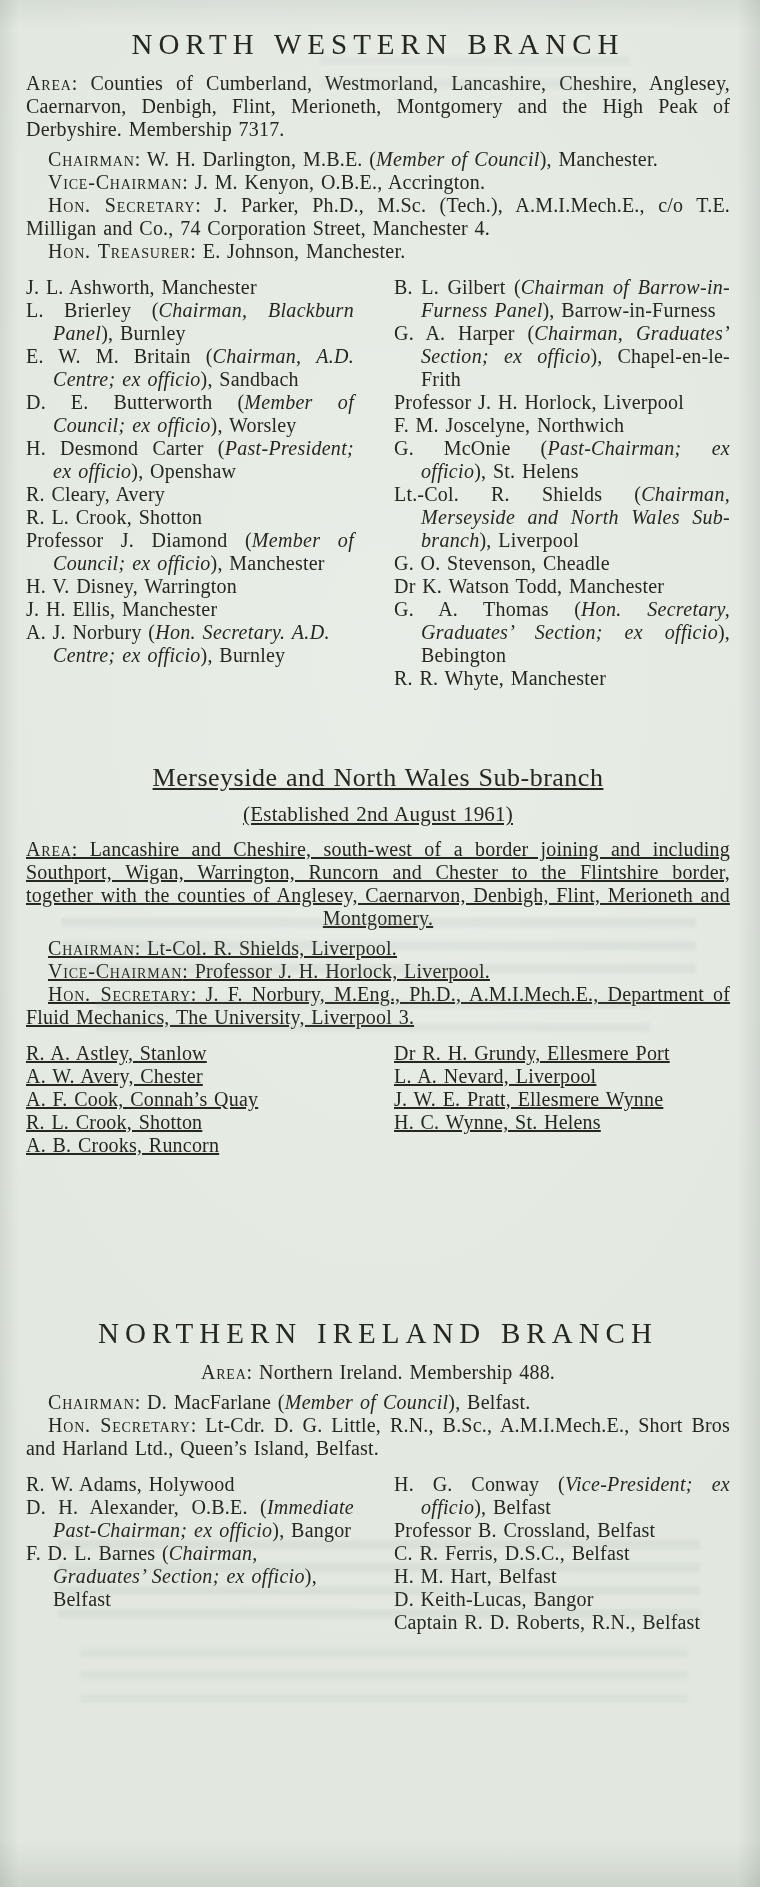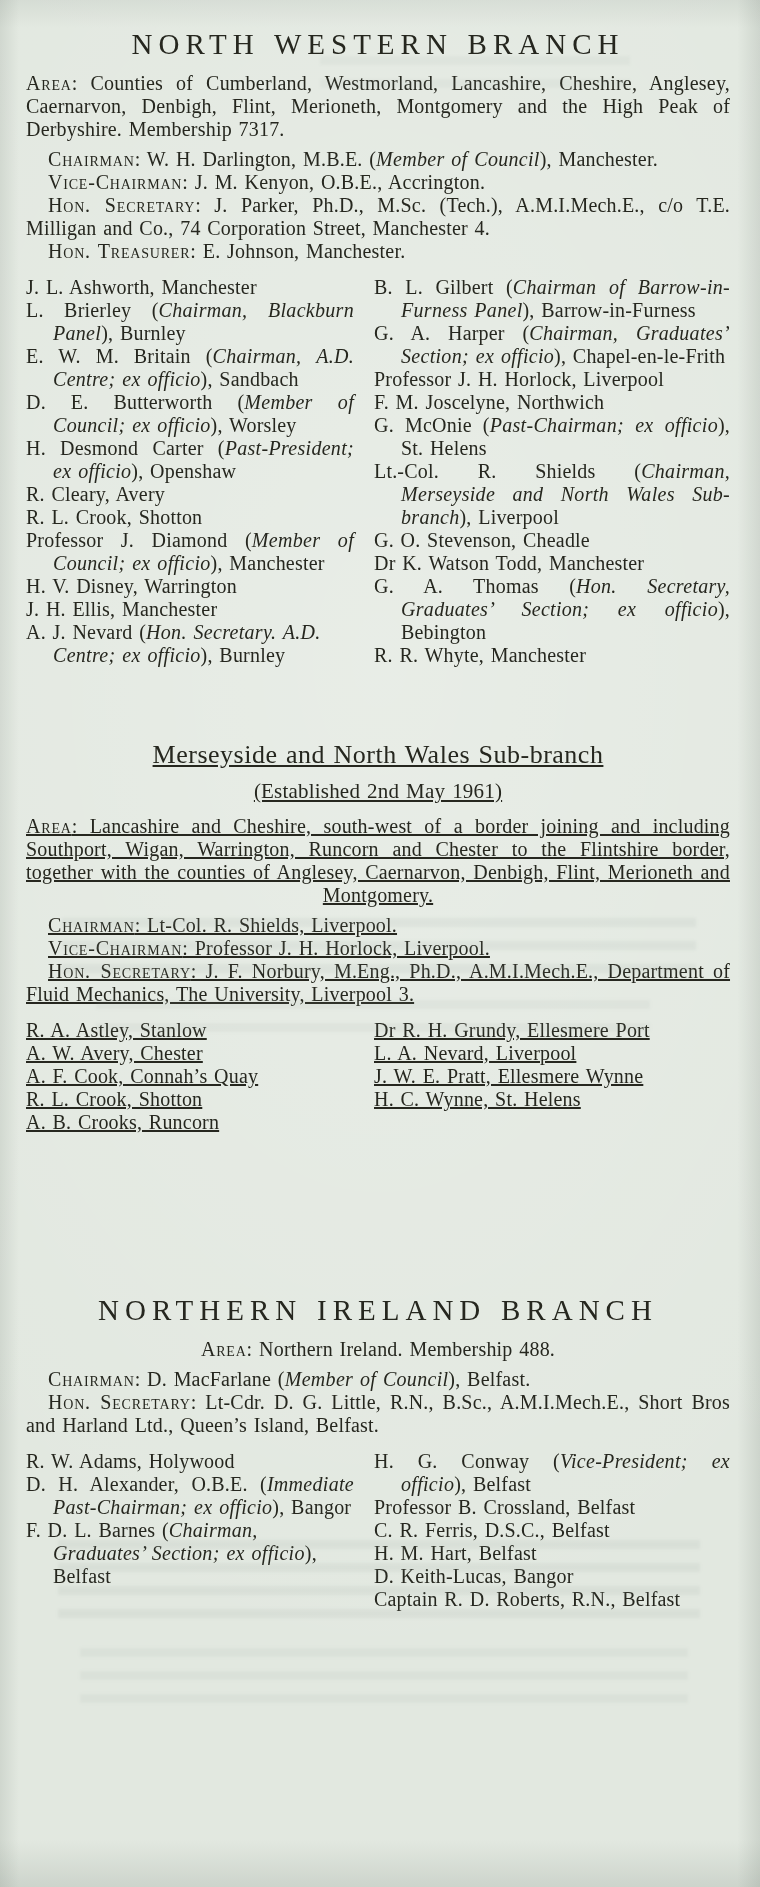--- a/index.html
+++ b/index.html
@@ -57,21 +57,21 @@
   .area.just-center { text-align: justify; text-align-last: center; }
   .area.centered { text-align: center; text-align-last: auto; }
   .officers { margin: 0; }
   .officer {
     margin: 0;
     text-align: justify;
     text-indent: 22px;
   }
   .members {
     display: flex;
-    gap: 20px;
+    gap: 40px;
     margin-top: 13px;
   }
   .col { margin: 0; }
   .col.left  { flex: 0 0 328px; }
   .col.right { flex: 1 1 auto; }
   .entry {
     margin: 0;
     padding-left: 27px;
     text-indent: -27px;
     text-align: justify;
@@ -123,41 +123,41 @@
       <p class="entry"><span><span>J. L. Ashworth, Manchester</span></span></p>
           <p class="entry"><span><span>L. Brierley (</span><i>Chairman, Blackburn Panel</i><span>), Burnley</span></span></p>
           <p class="entry"><span><span>E. W. M. Britain (</span><i>Chairman, A.D. Centre; ex officio</i><span>), Sandbach</span></span></p>
           <p class="entry"><span><span>D. E. Butterworth (</span><i>Member of Council; ex officio</i><span>), Worsley</span></span></p>
           <p class="entry"><span><span>H. Desmond Carter (</span><i>Past-President; ex officio</i><span>), Openshaw</span></span></p>
           <p class="entry"><span><span>R. Cleary, Avery</span></span></p>
           <p class="entry"><span><span>R. L. Crook, Shotton</span></span></p>
           <p class="entry"><span><span>Professor J. Diamond (</span><i>Member of Council; ex officio</i><span>), Manchester</span></span></p>
           <p class="entry"><span><span>H. V. Disney, Warrington</span></span></p>
           <p class="entry"><span><span>J. H. Ellis, Manchester</span></span></p>
-          <p class="entry"><span><span>A. J. Nevard (</span><i>Hon. Secretary. A.D. Centre; ex officio</i><span>), Burnley</span></span></p>
+          <p class="entry"><span><span>A. J. Norbury (</span><i>Hon. Secretary. A.D. Centre; ex officio</i><span>), Burnley</span></span></p>
         </div>
       <div class="col right">
 
       <p class="entry"><span><span>B. L. Gilbert (</span><i>Chairman of Barrow-in-Furness Panel</i><span>), Barrow-in-Furness</span></span></p>
           <p class="entry"><span><span>G. A. Harper (</span><i>Chairman, Graduates’ Section; ex officio</i><span>), Chapel-en-le-Frith</span></span></p>
           <p class="entry"><span><span>Professor J. H. Horlock, Liverpool</span></span></p>
           <p class="entry"><span><span>F. M. Joscelyne, Northwich</span></span></p>
           <p class="entry"><span><span>G. McOnie (</span><i>Past-Chairman; ex officio</i><span>), St. Helens</span></span></p>
           <p class="entry"><span><span>Lt.-Col. R. Shields (</span><i>Chairman, Merseyside and North Wales Sub-branch</i><span>), Liverpool</span></span></p>
           <p class="entry"><span><span>G. O. Stevenson, Cheadle</span></span></p>
           <p class="entry"><span><span>Dr K. Watson Todd, Manchester</span></span></p>
           <p class="entry"><span><span>G. A. Thomas (</span><i>Hon. Secretary, Graduates’ Section; ex officio</i><span>), Bebington</span></span></p>
           <p class="entry"><span><span>R. R. Whyte, Manchester</span></span></p>
         </div>
     </div>
   </section>
 
   <section class="branch section-2">
     <h2 class="title-heading">Merseyside and North Wales Sub-branch</h2>
-    <div class="sub-heading">(Established 2nd May 1961)</div>
+    <div class="sub-heading">(Established 2nd August 1961)</div>
     <p class="area just-center"><span class="sc">Area</span><span>: Lancashire and Cheshire, south-west of a border joining and including Southport, Wigan, Warrington, Runcorn and Chester to the Flintshire border, together with the counties of Anglesey, Caernarvon, Denbigh, Flint, Merioneth and Montgomery.</span></p>
     <div class="officers">
 
     <p class="officer"><span class="sc">Chairman</span><span><span>: Lt-Col. R. Shields, Liverpool.</span></span></p>
         <p class="officer"><span class="sc">Vice-Chairman</span><span><span>: Professor J. H. Horlock, Liverpool.</span></span></p>
         <p class="officer"><span class="sc">Hon. Secretary</span><span><span>: J. F. Norbury, M.Eng., Ph.D., A.M.I.Mech.E., Department of Fluid Mechanics, The University, Liverpool 3.</span></span></p>
       </div>
     <div class="members">
       <div class="col left">
 

